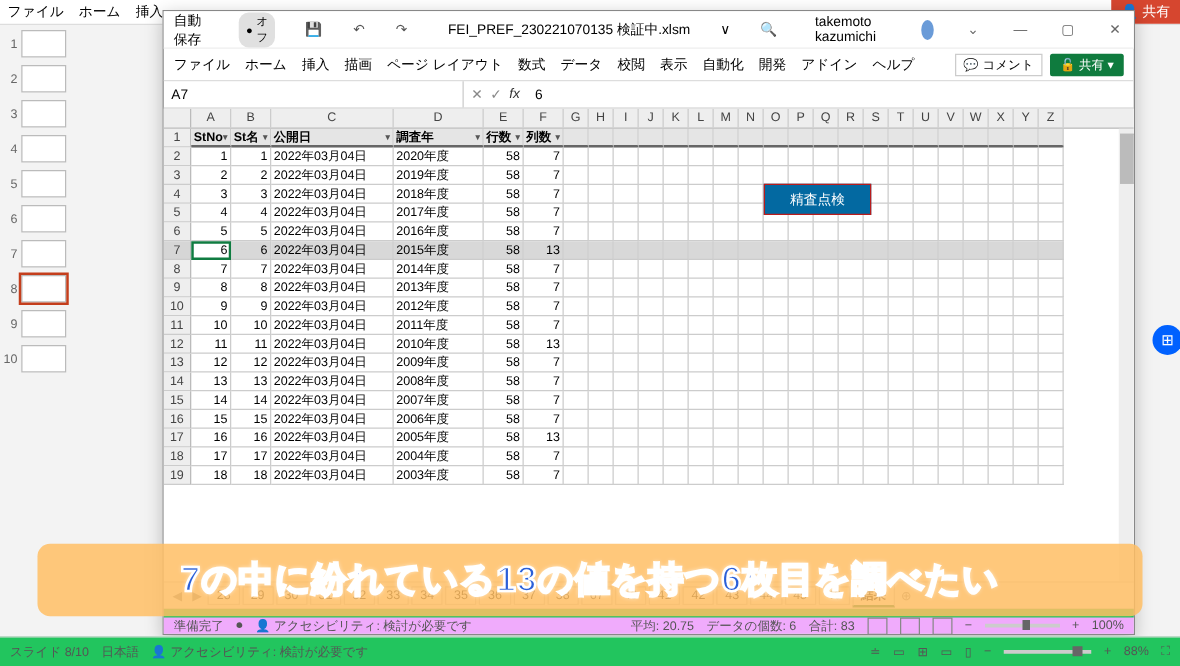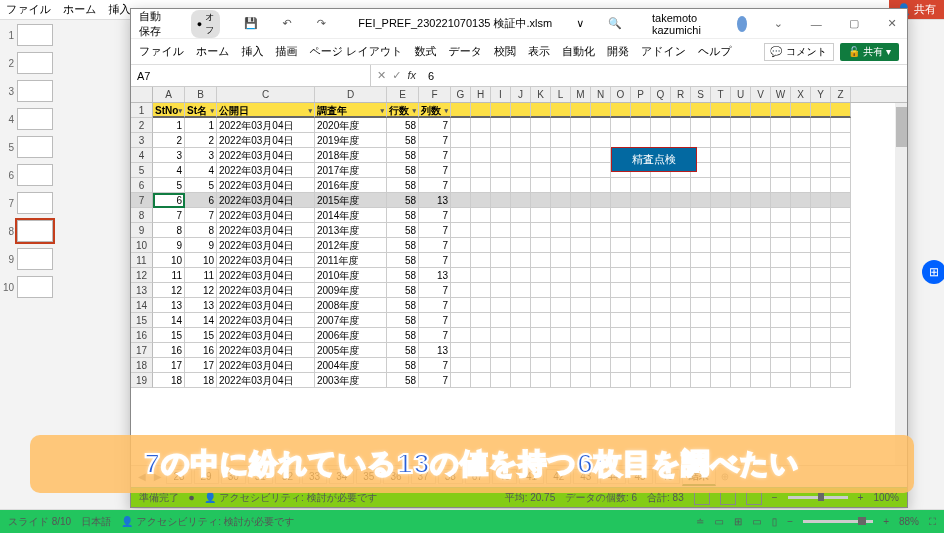--- a/index.html
+++ b/index.html
@@ -57,38 +57,38 @@
 .cA { width: 32px; } .cB { width: 32px; } .cC { width: 98px; } .cD { width: 72px; }
 .cE { width: 32px; } .cF { width: 32px; }
 .cRest { width: 20px; }
 
 .data-area { position: absolute; left: 0; top: 16px; right: 12px; bottom: 0; overflow: hidden; }
 .row { display: flex; height: 15px; font-size: 10px; }
 .rownum { width: 22px; background: #eee; border-right: 1px solid #bbb; border-bottom: 1px solid #ccc; text-align: center; line-height: 15px; color: #444; }
 .rownum.sel { background: #d6d6d6; }
 .cell { border-right: 1px solid #ccc; border-bottom: 1px solid #ccc; padding: 0 2px; line-height: 15px; text-align: right; white-space: nowrap; overflow: hidden; }
 .cell.l { text-align: left; }
-.hdr-row .cell { background: #fde047; font-weight: bold; text-align: left; border-bottom: 2px solid #666; }
+.hdr-row .cell { background: #e5e5e5; font-weight: bold; text-align: left; border-bottom: 2px solid #666; }
 .hdr-row .cell .tri { float: right; font-size: 7px; color: #555; }
 .row.sel .cell { background: #d8d8d8; }
 .row.sel .cell.active { outline: 2px solid #107c41; outline-offset: -2px; background: #fff; }
 .blank-area { background: #fff; }
 
 
 .chart-btn { position: absolute; right: 210px; top: 60px; background: #0369a1; color: #fff; padding: 4px 20px; font-size: 11px; border: 1px solid #b91c1c; }
 
 
 .vscroll { position: absolute; right: 0; top: 16px; width: 12px; bottom: 0; background: #eee; }
 .vscroll .thumb { position: absolute; left: 1px; right: 1px; top: 4px; height: 40px; background: #bbb; }
 
 .xl-tabs { height: 22px; border-top: 1px solid #ccc; display: flex; align-items: center; padding: 0 4px; gap: 2px; font-size: 10px; background: #f6f6f6; overflow: hidden; }
 .xl-tabs .tab { padding: 1px 6px; border: 1px solid #ccc; background: #fff; white-space: nowrap; }
 .xl-tabs .tab.active { background: #fff; border-bottom: 2px solid #107c41; font-weight: bold; }
 .xl-tabs .nav { color: #888; padding: 0 3px; }
-.xl-status { height: 20px; border-top: 1px solid #22c55e; display: flex; align-items: center; padding: 0 8px; gap: 10px; font-size: 10px; color: #555; background: #84cc16; }
+.xl-status { height: 20px; border-top: 7px solid #22c55e; display: flex; align-items: center; padding: 0 8px; gap: 10px; font-size: 10px; color: #555; background: #f0abfc; }
 .xl-status .spacer { flex: 1; }
 .xl-status .view-icon { width: 16px; height: 14px; border: 1px solid #888; }
 .xl-status .zoom-track { width: 60px; height: 3px; background: #ccc; position: relative; }
 .xl-status .zoom-thumb { position: absolute; width: 6px; height: 8px; background: #666; top: -3px; left: 30px; }
 
 
 .caption { position: absolute; left: 30px; right: 30px; bottom: 40px; background: rgba(255,190,100,.85); border-radius: 10px; padding: 10px 16px; text-align: center; }
 .caption span { font-size: 28px; font-weight: 900; color: #2a5fd8; -webkit-text-stroke: 2px #fff; text-shadow: 0 0 4px #fff; letter-spacing: 1px; }
 
 

